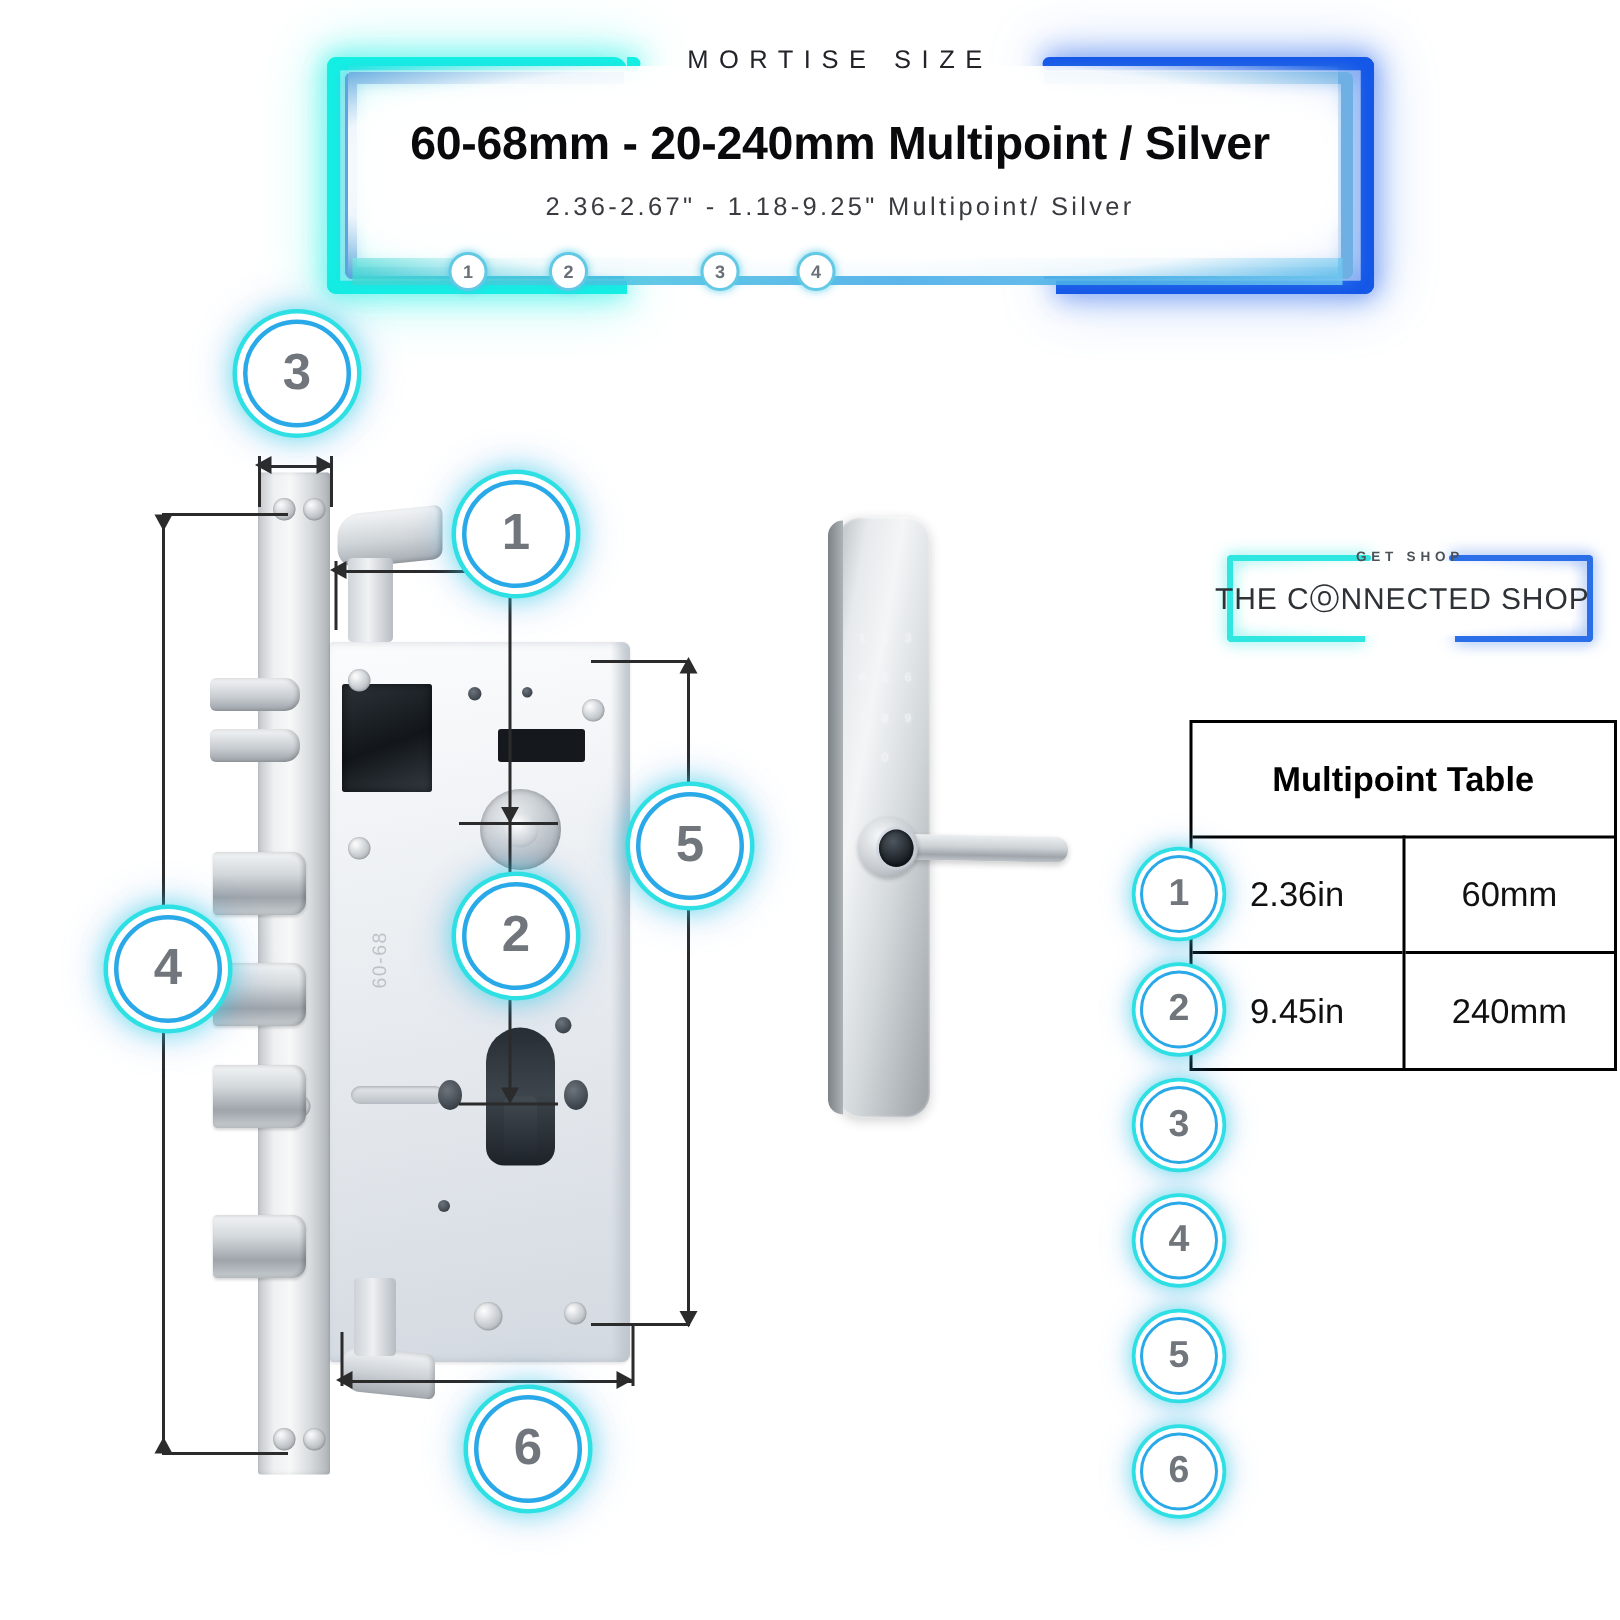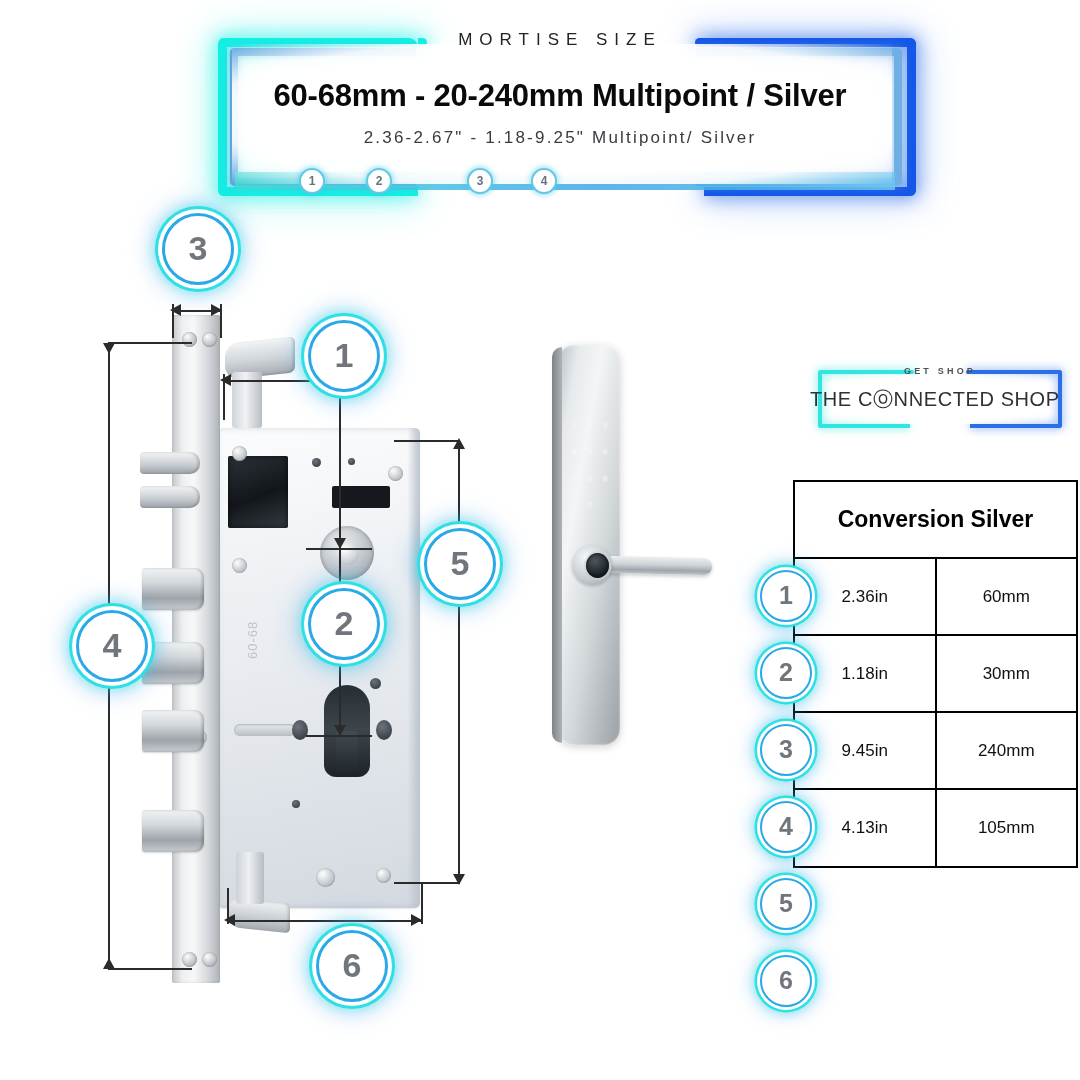--- a/index.html
+++ b/index.html
@@ -322,21 +322,21 @@
   .table{
     position:absolute; left:773px; top:480px; width:285px;
     border:2.5px solid #000; border-collapse:collapse;
   }
   .table table{ width:100%; border-collapse:collapse; }
   .table th{
     height:76px; font-size:23px; font-weight:700; color:#000;
     border-bottom:2.5px solid #000; text-align:center;
   }
   .table td{
-    height:77px; font-size:17px; color:#111; text-align:center;
+    height:77px; font-size:23px; color:#111; text-align:center;
     border-top:2.5px solid #000; font-weight:400;
   }
   .table td.c1{ border-right:2.5px solid #000; width:50%; }
   .row-badge{
     position:absolute; left:740px; width:52px; height:52px;
     z-index:8;
   }
   .row-badge .badge{
     position:relative; width:52px; height:52px; border-width:2.5px;
     box-shadow:
@@ -505,39 +505,31 @@
     <div class="logo-bkt-r"></div>
     <div class="logo-plate"></div>
     <div class="logo-top">GET SHOP</div>
     <div class="logo-main"><span>THE C</span><span class="logo-o">ⓞ</span><span>NNECTED SHOP</span></div>
   </div>
 
   <div class="table">
     <table>
       <thead>
         <tr>
-          <th colspan="2">Conversion Silver</th>
+          <th colspan="2">Multipoint Table</th>
         </tr>
       </thead>
       <tbody>
         <tr>
           <td class="c1">2.36in</td>
           <td>60mm</td>
         </tr>
         <tr>
-          <td class="c1">1.18in</td>
-          <td>30mm</td>
-        </tr>
-        <tr>
           <td class="c1">9.45in</td>
           <td>240mm</td>
-        </tr>
-        <tr>
-          <td class="c1">4.13in</td>
-          <td>105mm</td>
         </tr>
       </tbody>
     </table>
   </div>
 
   <div class="row-badge" style="top:570px;">
       <div class="badge">
         <span>1</span>
       </div>
     </div>

